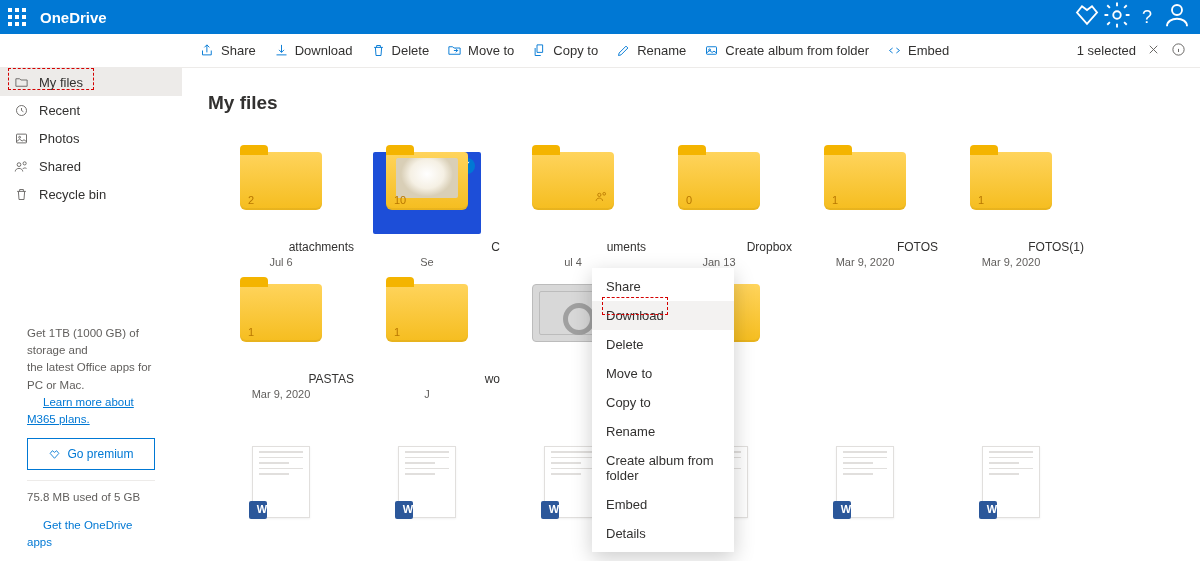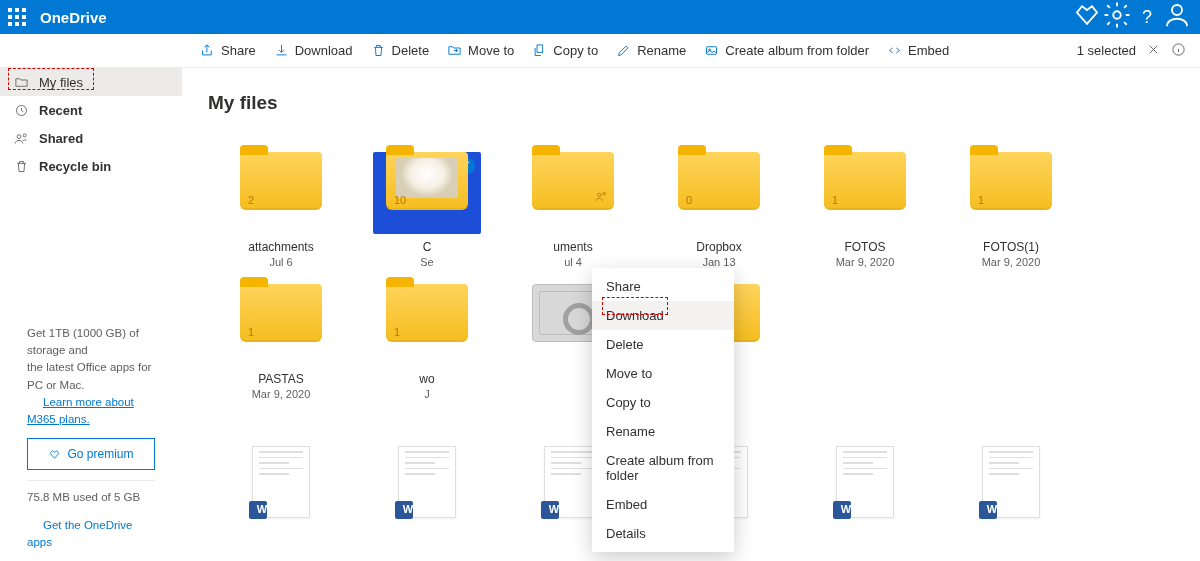--- a/index.html
+++ b/index.html
@@ -35,21 +35,21 @@
     color:#323130;
   }
   .cmdbar .cmd { display:flex; align-items:center; margin-right:18px; cursor:pointer; }
   .cmdbar .cmd svg { width:15px; height:15px; margin-right:6px; stroke:#0078d4; fill:none; stroke-width:1.5; }
   .cmdbar .right { margin-left:auto; display:flex; align-items:center; gap:10px; }
   .cmdbar .right svg { width:15px; height:15px; stroke:#605e5c; fill:none; stroke-width:1.5; }
 
   
   .main { display:flex; height: calc(561px - 34px - 34px); }
   .sidebar { width: 182px; border-right: none; font-size:13px; display:flex; flex-direction:column; }
-  .nav-item { display:flex; align-items:center; height:28px; padding:0 14px; cursor:pointer; color:#323130;font-weight:bold; }
+  .nav-item { display:flex; align-items:center; height:28px; padding:0 14px; cursor:pointer; color:#323130; }
   .nav-item svg { width:15px; height:15px; margin-right:10px; stroke:#605e5c; fill:none; stroke-width:1.4; }
   .nav-item.active { background:#edebe9; font-weight:400; }
   .nav-highlight { position:absolute; border:1.6px dashed #d40000; }
 
   .sidebar-footer { margin-top:auto; padding:10px 27px; font-size:11.5px; color:#605e5c; line-height:1.5; }
   .sidebar-footer a { color:#0078d4; text-decoration:underline; cursor:pointer;margin-left:16px; }
   .go-premium { border:1px solid #0078d4; color:#0078d4; padding:6px 0; text-align:center; margin:10px 0; cursor:pointer; font-size:12px; display:flex; align-items:center; justify-content:center; gap:6px; }
   .go-premium svg { width:13px; height:13px; stroke:#0078d4; fill:none; stroke-width:1.6; }
   .hr { border:none; border-top:1px solid #edebe9; margin:8px 0; }
 
@@ -70,21 +70,21 @@
   .folder::before { content:""; position:absolute; top:-7px; left:0; width:28px; height:10px; background:#f4b400; border-radius:4px 4px 0 0; }
   .folder .count { position:absolute; bottom:4px; left:8px; font-size:11px; color:#b87700; }
   .folder .badge { position:absolute; bottom:4px; right:6px; }
   .folder .badge svg { width:13px; height:13px; stroke:#b87700; fill:none; stroke-width:1.6; }
   .folder .thumb { position:absolute; top:6px; left:10px; width:62px; height:40px; background: radial-gradient(60% 80% at 50% 40%, #fff 0%, #f5f0e4 45%, #d9cfb7 70%), linear-gradient(135deg,#eee,#ddd); border-radius:2px; }
 
   .vault { width:82px; height:58px; margin:10px auto 0; background:#d8d8d8; border:1px solid #bcbcbc; border-radius:4px; position:relative; }
   .vault::after { content:""; position:absolute; top:18px; left:30px; width:22px; height:22px; border:5px solid #a0a0a0; border-radius:50%; background:#d8d8d8; }
   .vault::before { content:""; position:absolute; top:6px; left:6px; right:6px; bottom:6px; border:1px solid #bcbcbc; border-radius:2px; }
 
-  .fname { margin-top:6px; color:#323130; }
+  .fname { margin-top:6px; color:#323130;text-align:right; }
   .fdate { color:#605e5c; font-size:11px; margin-top:2px; }
 
   
   .doc { width:58px; height:72px; margin:0 auto; background:#fff; border:1px solid #e1dfdd; position:relative; box-shadow:0 1px 2px rgba(0,0,0,.06); }
   .doc .line { height:1.5px; background:#e1dfdd; margin:4px 6px; }
   .doc .line.short { width:30px; }
   .doc .wicon { position:absolute; bottom:-2px; left:-4px; width:18px; height:18px; background:#2b579a; border-radius:2px; }
   .doc .wicon::after { content:"W"; color:#fff; font-size:11px; font-weight:700; position:relative; left:4px; top:1px; }
 
   
@@ -210,20 +210,28 @@
     <div class="nav-highlight" style="top:0;left:8px;width:86px;height:22px;"></div>
     <div class="nav-item">
       <svg viewBox="0 0 24 24">
           <circle cx="12" cy="12" r="8"></circle>
           <path d="M12 8v4l3 2"></path>
         </svg>
       <span>Recent</span>
     </div>
     <div class="nav-item">
       <svg viewBox="0 0 24 24">
+          <rect x="4" y="5" width="16" height="14" rx="1"></rect>
+          <circle cx="9" cy="10" r="1.5"></circle>
+          <path d="M4 17l5-4 4 3 3-2 4 3"></path>
+        </svg>
+      <span>Photos</span>
+    </div>
+    <div class="nav-item">
+      <svg viewBox="0 0 24 24">
           <circle cx="8" cy="9" r="3"></circle>
           <path d="M2 20c0-3 3-5 6-5s6 2 6 5"></path>
           <circle cx="17" cy="7" r="2.5"></circle>
           <path d="M14 16c1-2 4-2 6-1"></path>
         </svg>
       <span>Shared</span>
     </div>
     <div class="nav-item">
       <svg viewBox="0 0 24 24">
           <path d="M5 7h14M9 7V4h6v3M7 7l1 13h8l1-13"></path>

